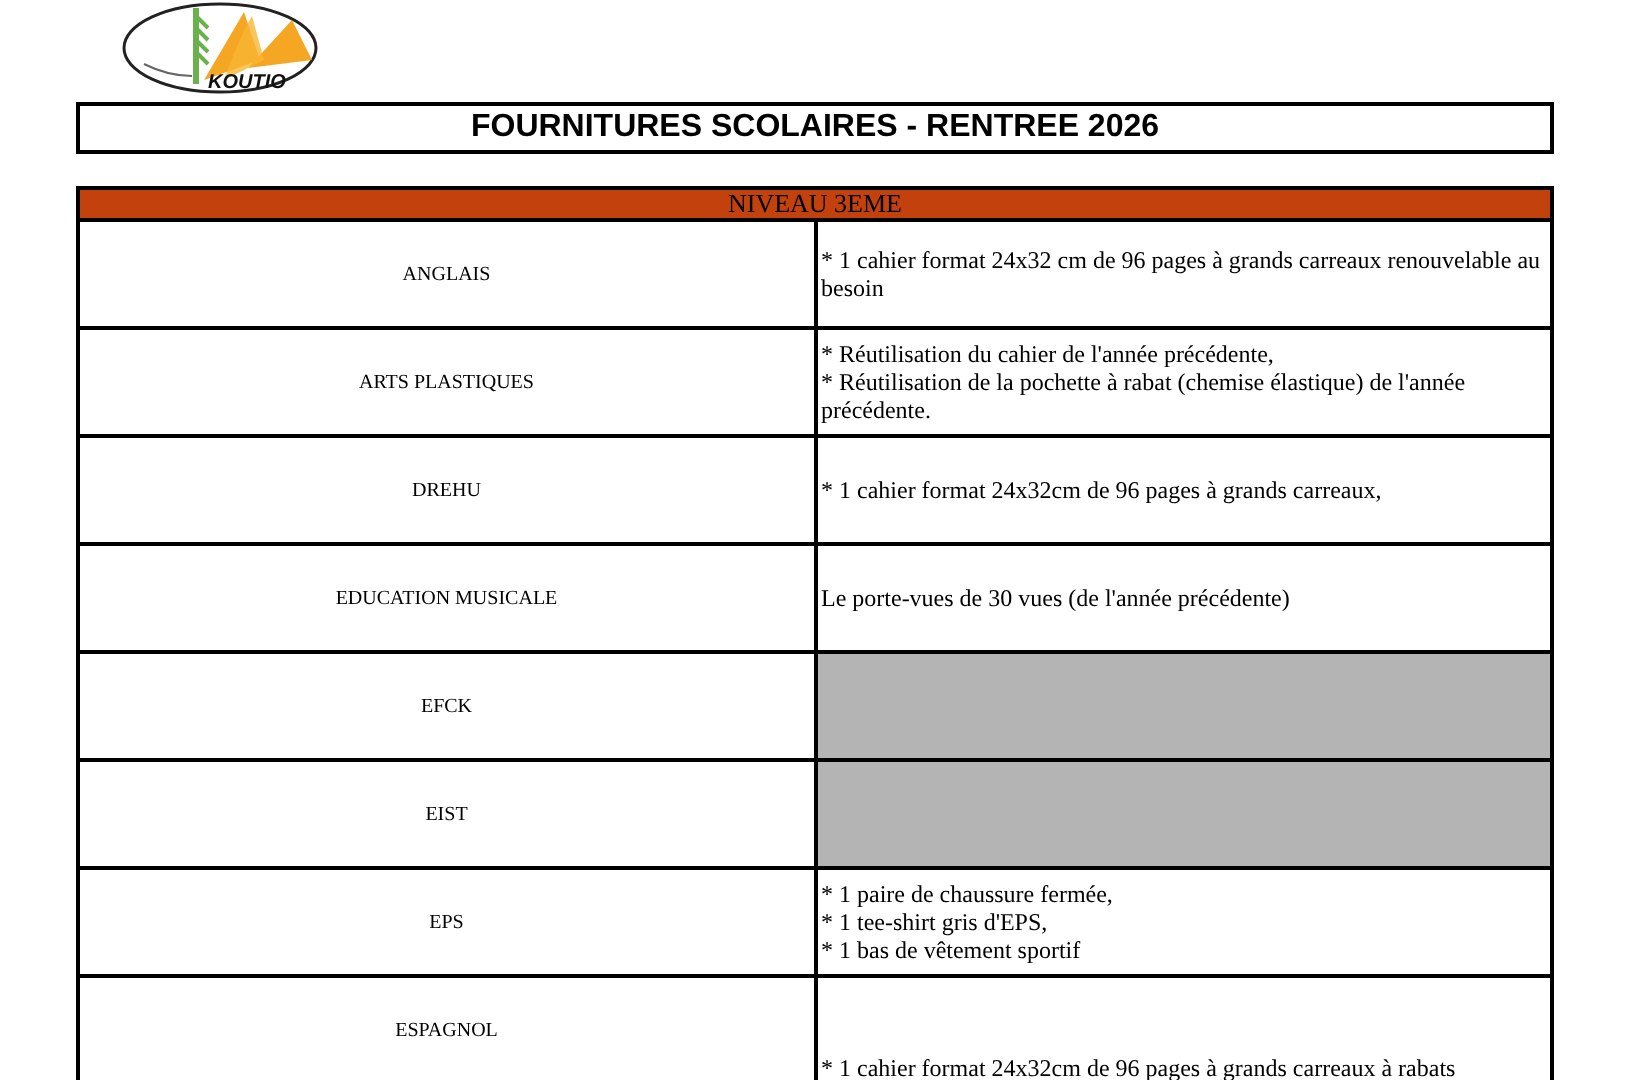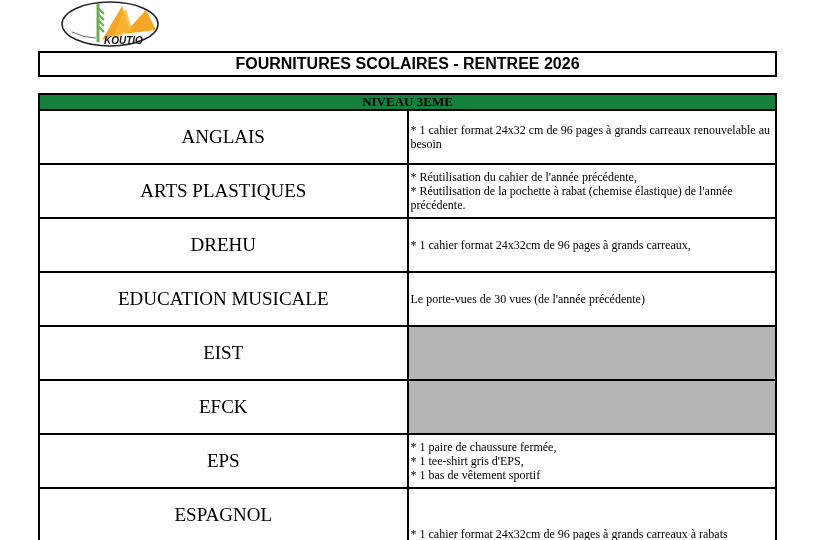--- a/index.html
+++ b/index.html
@@ -45,31 +45,31 @@
       top: 93px;
       width: 739px;
       border-collapse: collapse;
       table-layout: fixed;
     }
     .supply-table td, .supply-table th {
       border: 2px solid #000;
       padding: 0;
     }
     .supply-table th {
-      background: #15803d;
+      background: #c2410c;
       height: 14px;
       font-size: 13px;
-      font-weight: bold;
+      font-weight: normal;
       text-align: center;
       line-height: 14px;
     }
     .supply-table td.subject {
       width: 148px;
       text-align: center;
-      font-size: 19px;
+      font-size: 10px;
       height: 52px;
       white-space: nowrap;
     }
     .supply-table td.items {
       font-size: 12px;
       padding-left: 2px;
       line-height: 14px;
       vertical-align: middle;
     }
     .supply-table td.items.empty {
@@ -127,25 +127,25 @@
             <span class="item-line">* 1 cahier format 24x32cm de 96 pages à grands carreaux,</span>
           </td>
         </tr>
         <tr>
           <td class="subject">EDUCATION MUSICALE</td>
           <td class="items">
             <span class="item-line">Le porte-vues de 30 vues (de l'année précédente)</span>
           </td>
         </tr>
         <tr>
-          <td class="subject">EIST</td>
+          <td class="subject">EFCK</td>
           <td class="items empty"></td>
         </tr>
         <tr>
-          <td class="subject">EFCK</td>
+          <td class="subject">EIST</td>
           <td class="items empty"></td>
         </tr>
         <tr>
           <td class="subject">EPS</td>
           <td class="items">
             <span class="item-line">* 1 paire de chaussure fermée,</span>
             <span class="item-line">* 1 tee-shirt gris d'EPS,</span>
             <span class="item-line">* 1 bas de vêtement sportif</span>
           </td>
         </tr>

